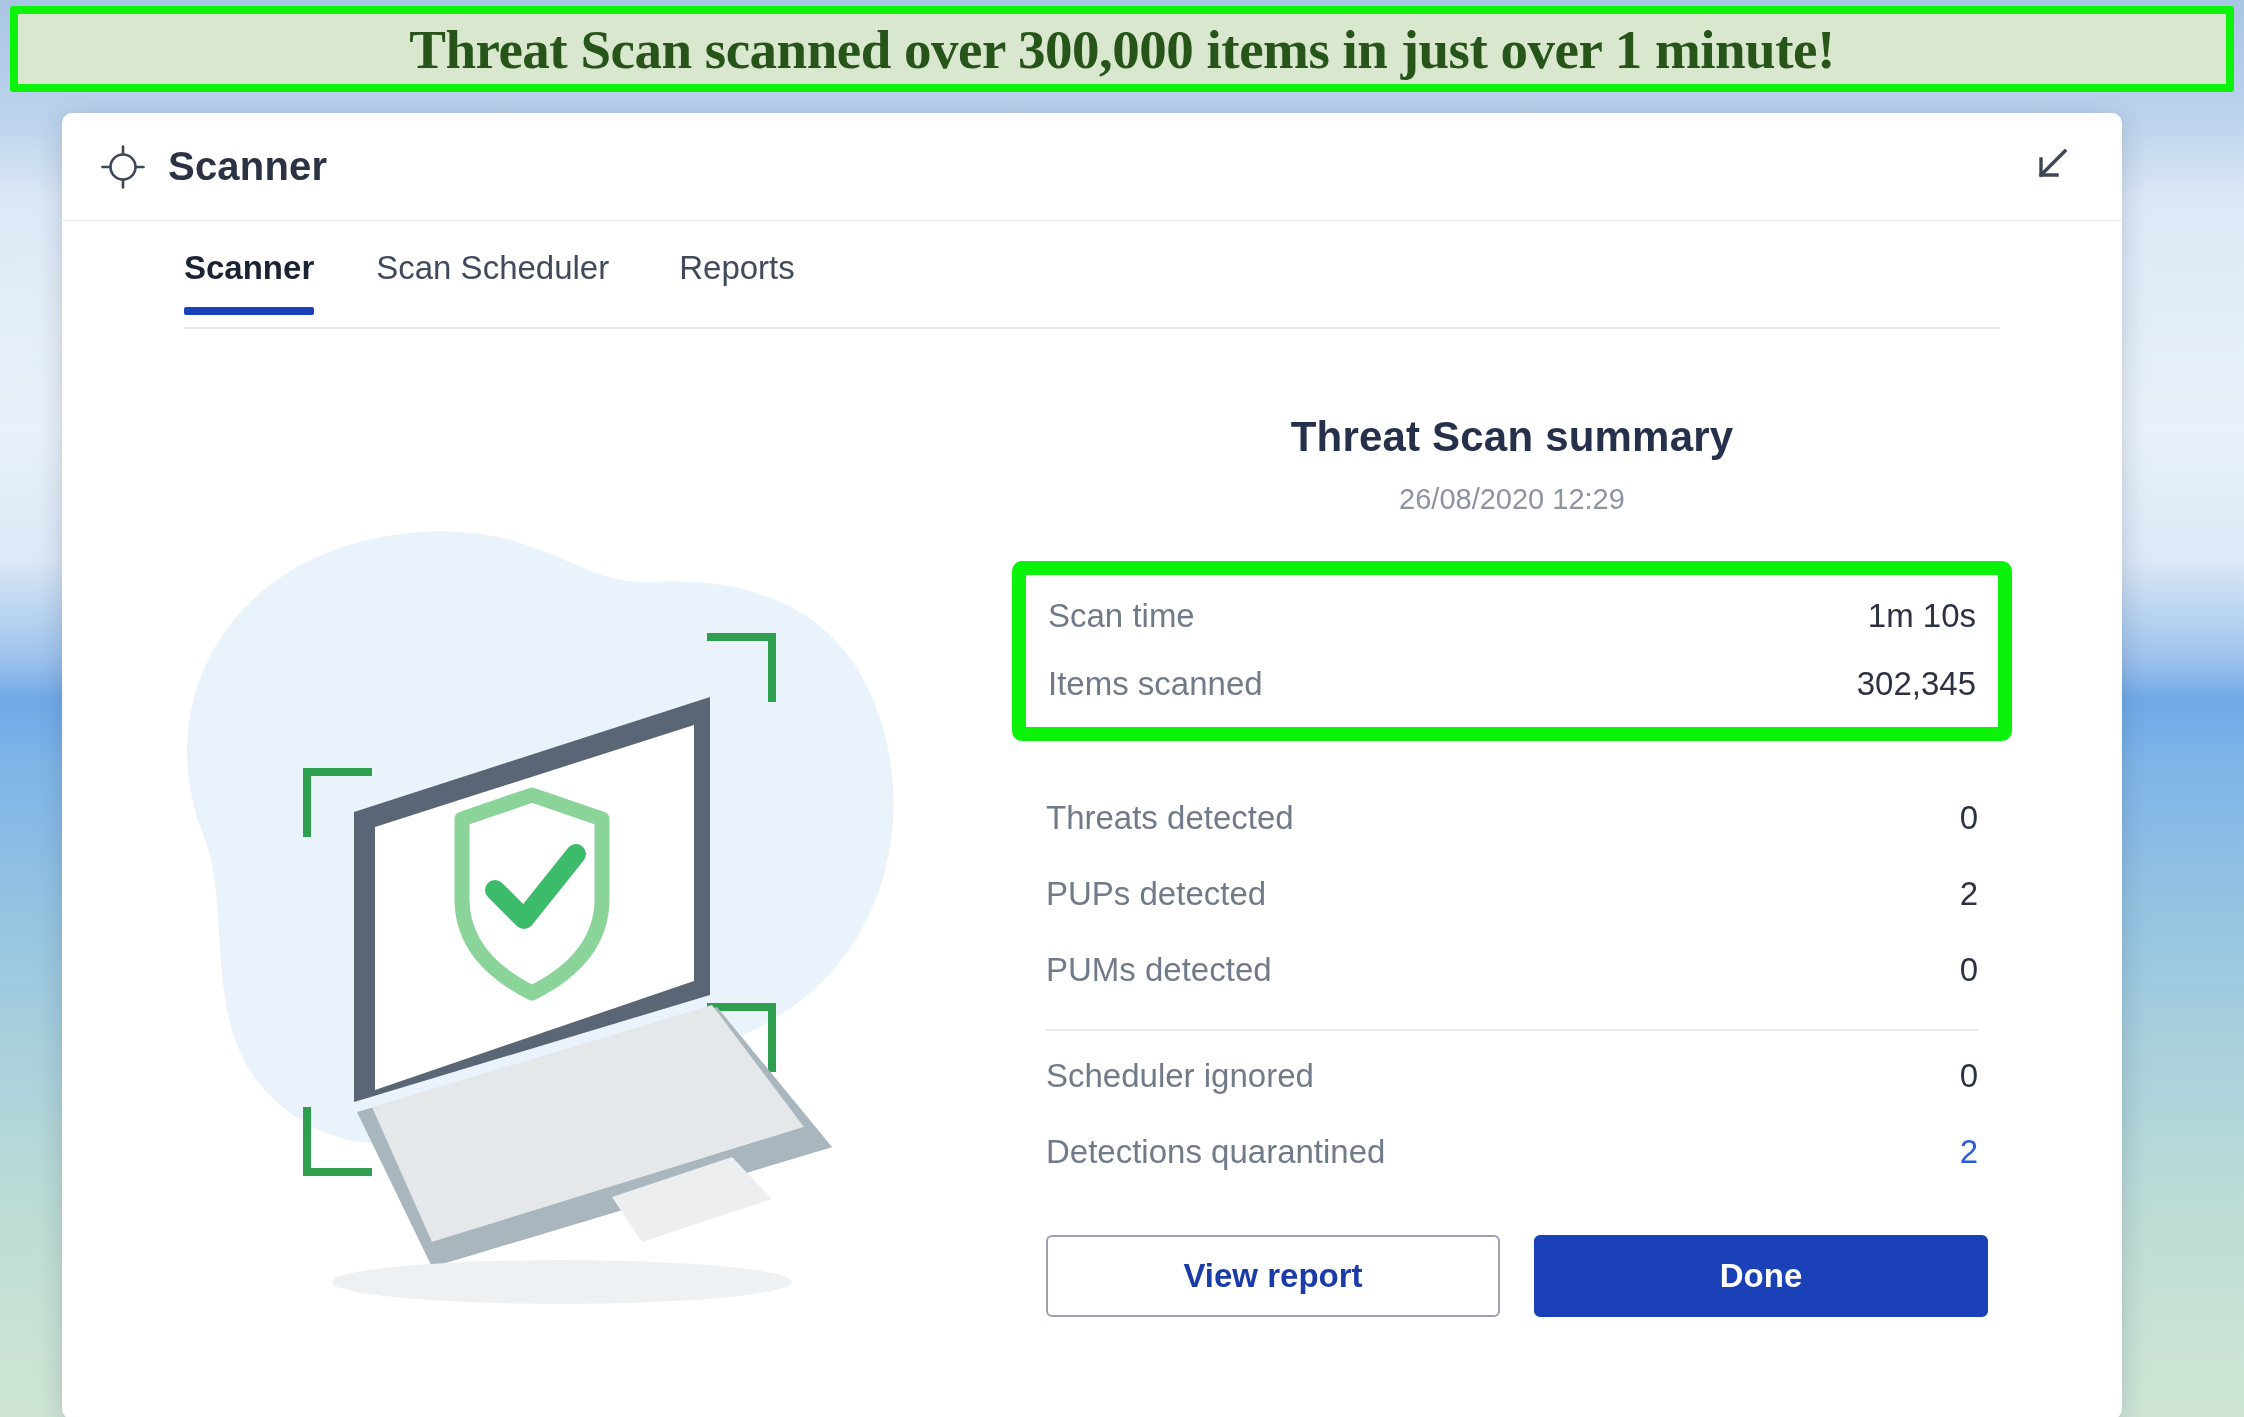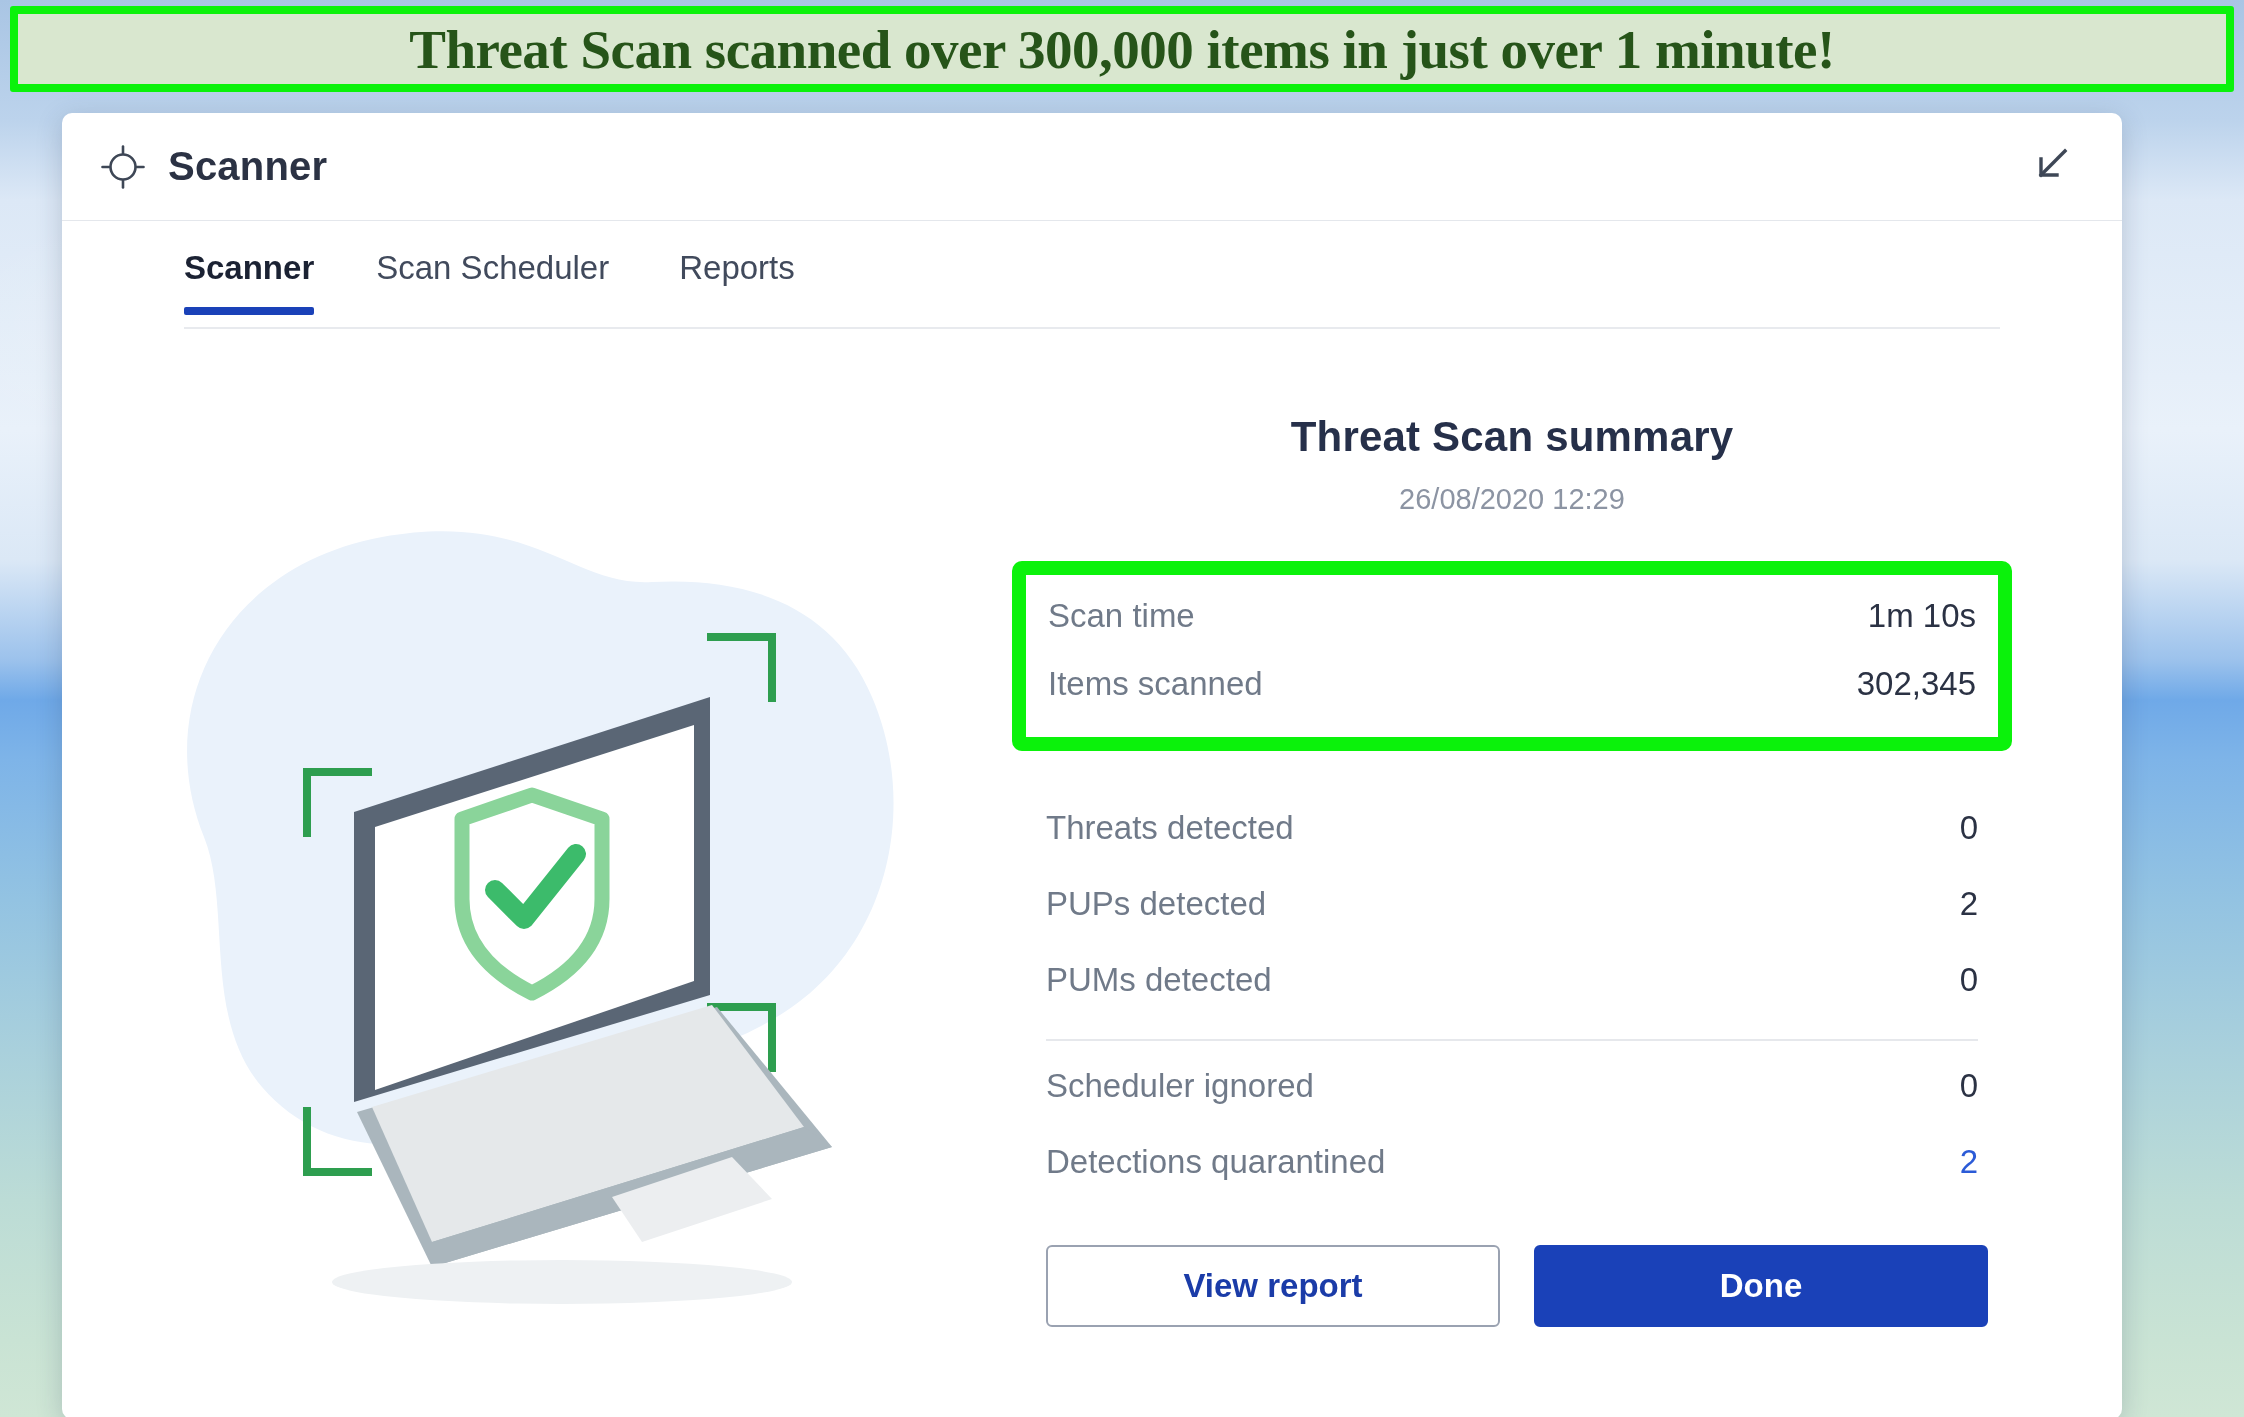--- a/index.html
+++ b/index.html
@@ -179,21 +179,21 @@
     color: #8c94a3;
     margin-top: 22px;
   }
 
   
   #highlight-box {
     margin: 45px 0 0 0;
     border: 14px solid #0bf20b;
     border-radius: 10px;
     background: #ffffff;
-    padding: 6px 22px 20px 22px;
+    padding: 6px 22px 10px 22px;
   }
   .stat-row {
     display: flex;
     align-items: baseline;
     justify-content: space-between;
     padding: 16px 0 14px 0;
   }
   .stat-label { font-size: 33px; color: #707a89; }
   .stat-value { font-size: 33px; color: #2b3244; font-weight: 500; }
 

